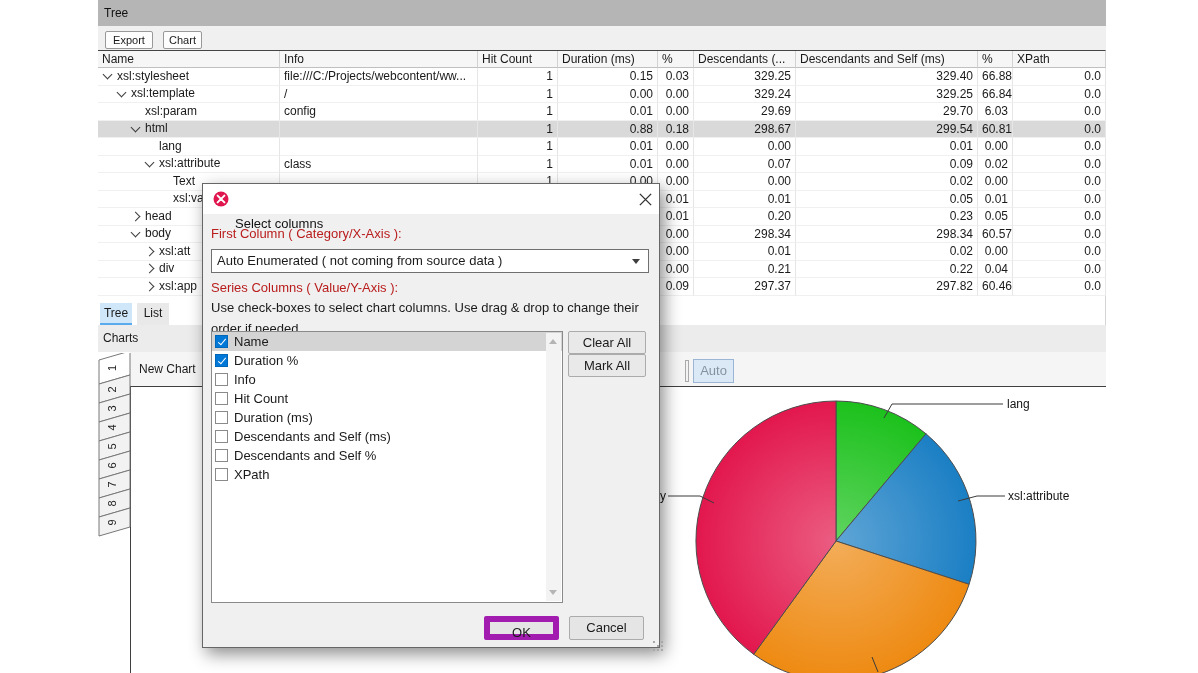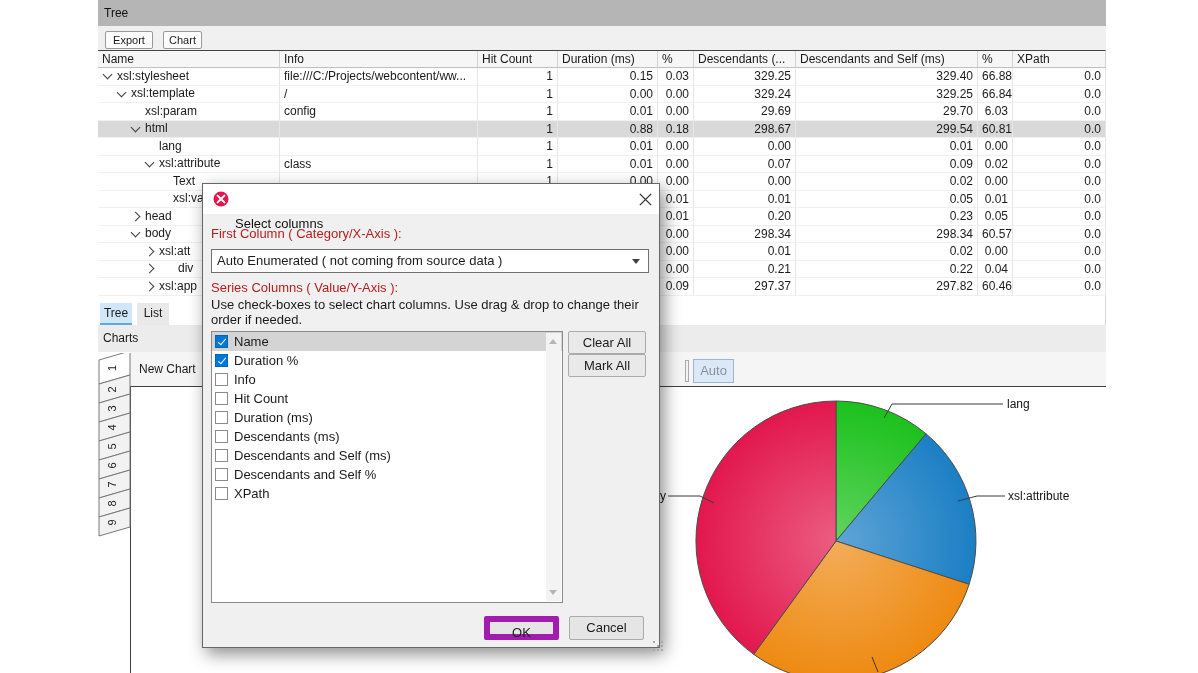--- a/index.html
+++ b/index.html
@@ -55,21 +55,21 @@
           box-sizing:border-box;box-shadow:4px 6px 16px rgba(0,0,0,.45);z-index:100;font-size:13px;}
   #dlg-titlebar{left:0;top:0;width:100%;height:30px;background:#fff;}
   #dlg-title{left:32px;top:0;line-height:30px;font-size:13px;color:#111;margin-top:25px;}
   #dlg-icon{left:10px;top:7px;width:16px;height:16px;}
   #dlg-close{left:435px;top:8px;width:15px;height:15px;cursor:pointer;}
   .dlg-label{left:8px;color:#b91c1c;}
   #combo{left:8px;top:65px;width:438px;height:24px;background:#fff;border:1px solid #707070;
          box-sizing:border-box;line-height:22px;padding-left:5px;}
   #combo-arrow{position:absolute;right:8px;top:9px;width:0;height:0;border-left:4px solid transparent;
          border-right:4px solid transparent;border-top:5px solid #3f3f3f;}
-  #dlg-help{left:8px;top:113px;width:446px;line-height:15px;}
+  #dlg-help{left:8px;top:113px;width:446px;line-height:21px;}
   #listbox{left:8px;top:147px;width:352px;height:272px;background:#fff;border:1px solid #8a8a8a;box-sizing:border-box;}
   .cb-row{display:flex;align-items:center;height:19px;padding-left:3px;}
   .cb-row.selected{background:#d4d4d4;}
   .cb{width:13px;height:13px;border:1px solid #8a8a8a;background:#fff;margin-right:6px;box-sizing:border-box;
       position:relative;flex:none;}
   .cb.checked{background:#0078d7;border-color:#0067b8;}
   .cb.checked::after{content:"";position:absolute;left:4px;top:1px;width:3px;height:7px;
       border-right:1.6px solid #fff;border-bottom:1.6px solid #fff;transform:rotate(40deg);}
   #lane{position:absolute;top:1px;right:1px;bottom:1px;width:15px;background:#f3f3f3;}
   .tri{position:absolute;left:3px;width:0;height:0;border-left:4px solid transparent;border-right:4px solid transparent;}
@@ -257,21 +257,21 @@
           <div class="td"></div>
           <div class="td num"></div>
           <div class="td num"></div>
           <div class="td num">0.00</div>
           <div class="td num">0.01</div>
           <div class="td num">0.02</div>
           <div class="td num">0.00</div>
           <div class="td num">0.0</div>
         </div>
         <div class="t-row">
-          <div class="td namecell" style="padding-left: 48px; gap: 19px;">
+          <div class="td namecell" style="padding-left: 48px;">
             <span class="chev collapsed"></span>
             <span>div</span>
           </div>
           <div class="td"></div>
           <div class="td num"></div>
           <div class="td num"></div>
           <div class="td num">0.00</div>
           <div class="td num">0.21</div>
           <div class="td num">0.22</div>
           <div class="td num">0.04</div>
@@ -395,24 +395,20 @@
           <div class="cb-row">
             <span class="cb"></span>
             <span>Hit Count</span>
           </div>
           <div class="cb-row">
             <span class="cb"></span>
             <span>Duration (ms)</span>
           </div>
           <div class="cb-row">
             <span class="cb"></span>
-            <span>Descendants (ms)</span>
-          </div>
-          <div class="cb-row">
-            <span class="cb"></span>
             <span>Descendants and Self (ms)</span>
           </div>
           <div class="cb-row">
             <span class="cb"></span>
             <span>Descendants and Self %</span>
           </div>
           <div class="cb-row">
             <span class="cb"></span>
             <span>XPath</span>
           </div>

